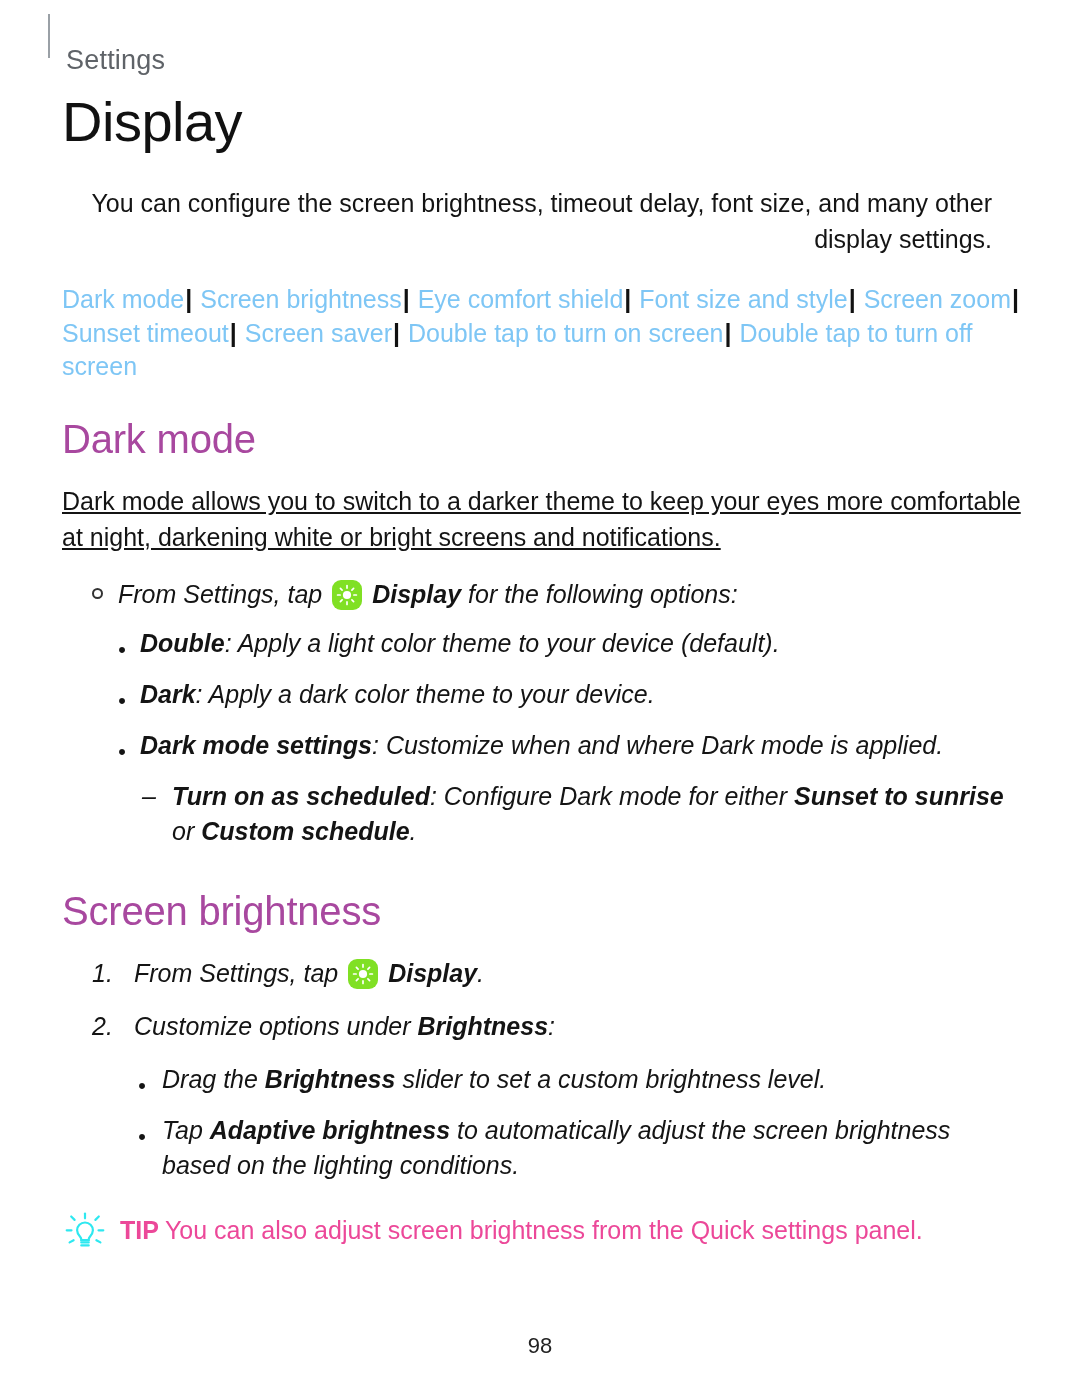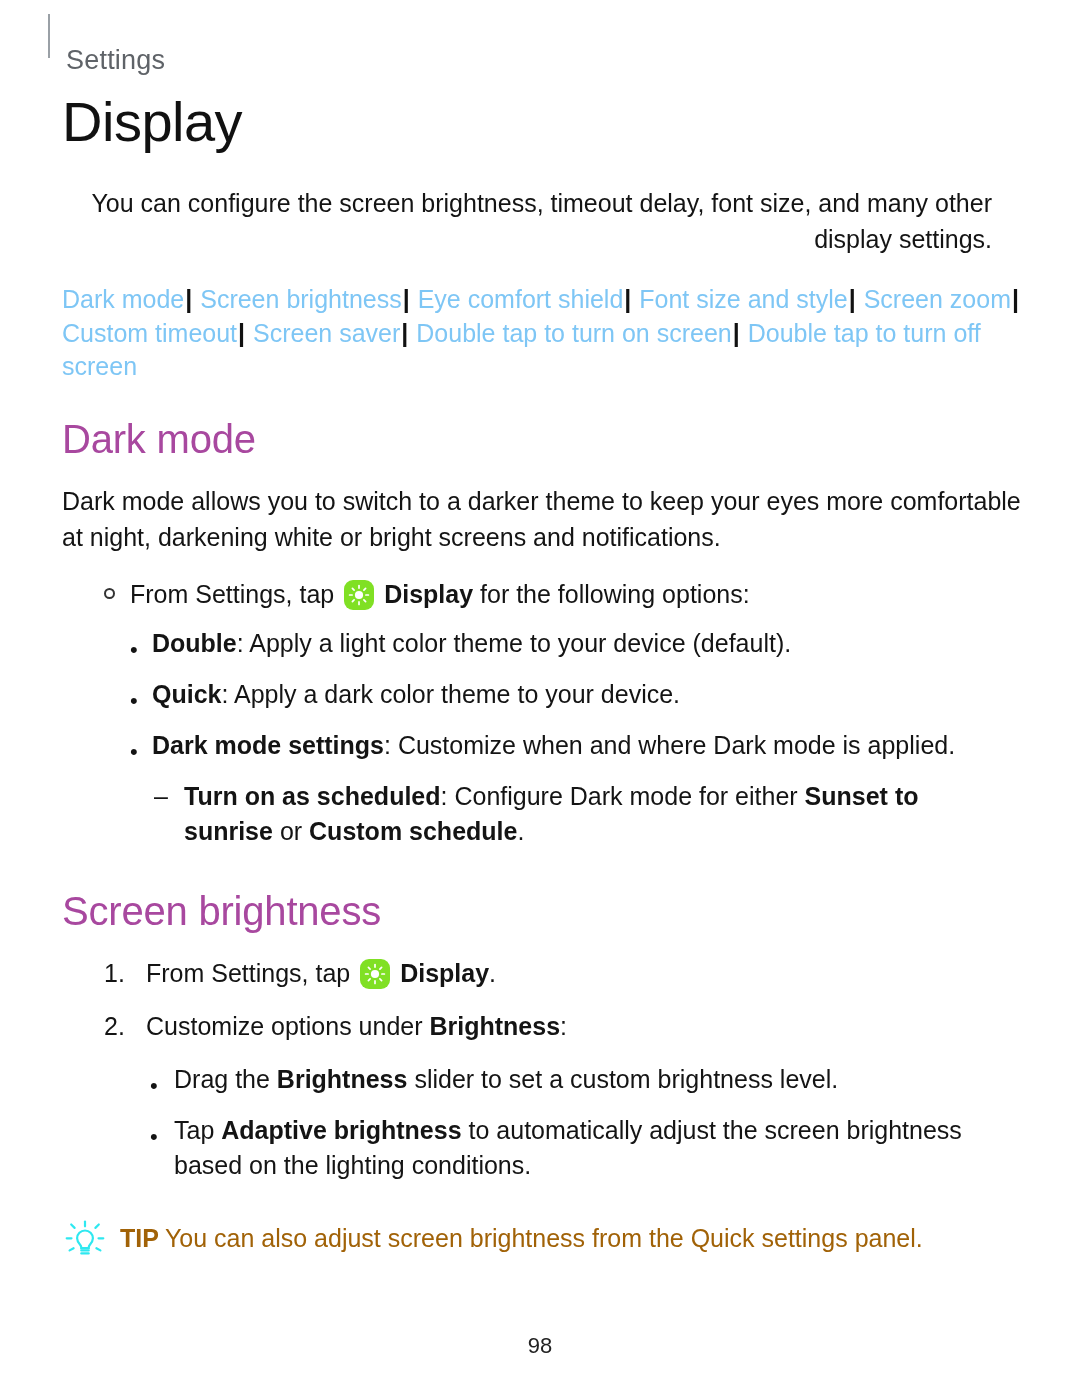--- a/index.html
+++ b/index.html
@@ -96,24 +96,25 @@
     letter-spacing: -0.2px;
   }
   h2.section-title.second { margin-top: 40px; }
 
   p.body-text {
     font-size: 25px;
     line-height: 1.42;
     margin: 0 0 22px 0;
     color: #141414;
     max-width: 980px;
-  }
-
-  
-  .list { margin: 12px; padding: 0; list-style: none; }
+    text-decoration: underline;
+  }
+
+  
+  .list { margin: 0; padding: 0; list-style: none; font-style: italic; }
 
   .li {
     position: relative;
     font-size: 25px;
     line-height: 1.40;
     color: #141414;
     margin-bottom: 16px;
   }
 
   
@@ -194,24 +195,24 @@
     background: #80e024;
     position: relative;
     margin: 0 3px;
   }
   .app-icon svg { display: block; }
 
   
   .tip {
     position: relative;
     padding-left: 58px;
-    margin-top: 38px;
+    margin-top: 30px;
     font-size: 25px;
     line-height: 1.42;
-    color: #a16207;
+    color: #ec4899;
     max-width: 980px;
   }
   .tip .tip-icon {
     position: absolute;
     left: 0;
     top: -4px;
     width: 46px;
     height: 46px;
   }
   .tip .tip-word {
@@ -243,21 +244,21 @@
   <h1 class="page-title">Display</h1>
 
   <p class="intro">You can configure the screen brightness, timeout delay, font size, and many other display settings.</p>
 
   <div class="linkbar">
     <a href="#">Dark mode</a><span class="sep">|</span>
     <a href="#">Screen brightness</a><span class="sep">|</span>
     <a href="#">Eye comfort shield</a><span class="sep">|</span>
     <a href="#">Font size and style</a><span class="sep">|</span>
     <a href="#">Screen zoom</a><span class="sep">|</span>
-    <a href="#">Custom timeout</a><span class="sep">|</span>
+    <a href="#">Sunset timeout</a><span class="sep">|</span>
     <a href="#">Screen saver</a><span class="sep">|</span>
     <a href="#">Double tap to turn on screen</a><span class="sep">|</span>
     <a href="#">Double tap to turn off screen</a>
   </div>
 
   <h2 class="section-title">Dark mode</h2>
 
   <p class="body-text">Dark mode allows you to switch to a darker theme to keep your eyes more comfortable at night, darkening white or bright screens and notifications.</p>
 
   <ul class="list">
@@ -283,21 +284,21 @@
       <span>for the following options:</span>
     </li>
 
     <li class="li lvl-dot">
       <span class="marker">•</span>
       <b>Double</b><span>: Apply a light color theme to your device (default).</span>
     </li>
 
     <li class="li lvl-dot">
       <span class="marker">•</span>
-      <b>Quick</b><span>: Apply a dark color theme to your device.</span>
+      <b>Dark</b><span>: Apply a dark color theme to your device.</span>
     </li>
 
     <li class="li lvl-dot">
       <span class="marker">•</span>
       <b>Dark mode settings</b><span>: Customize when and where Dark mode is applied.</span>
     </li>
 
     <li class="li lvl-dash">
       <span class="marker">–</span>
       <b>Turn on as scheduled</b><span>: Configure Dark mode for either </span><b>Sunset to sunrise</b><span> or </span><b>Custom schedule</b><span>.</span>

